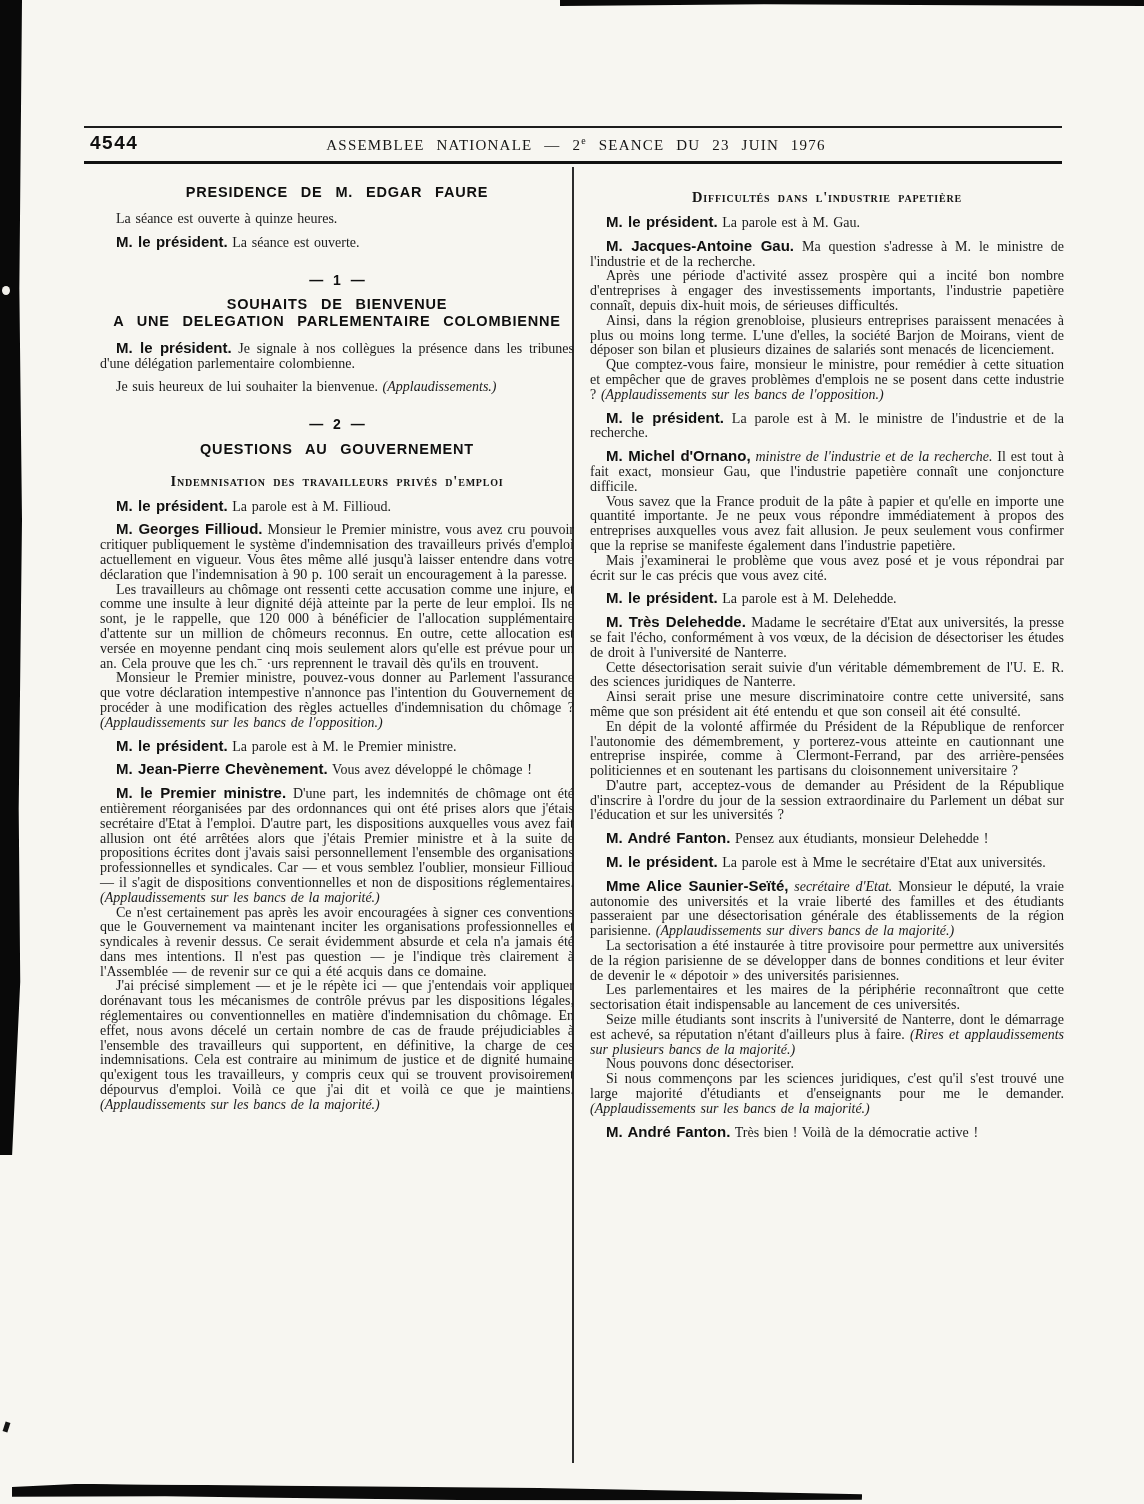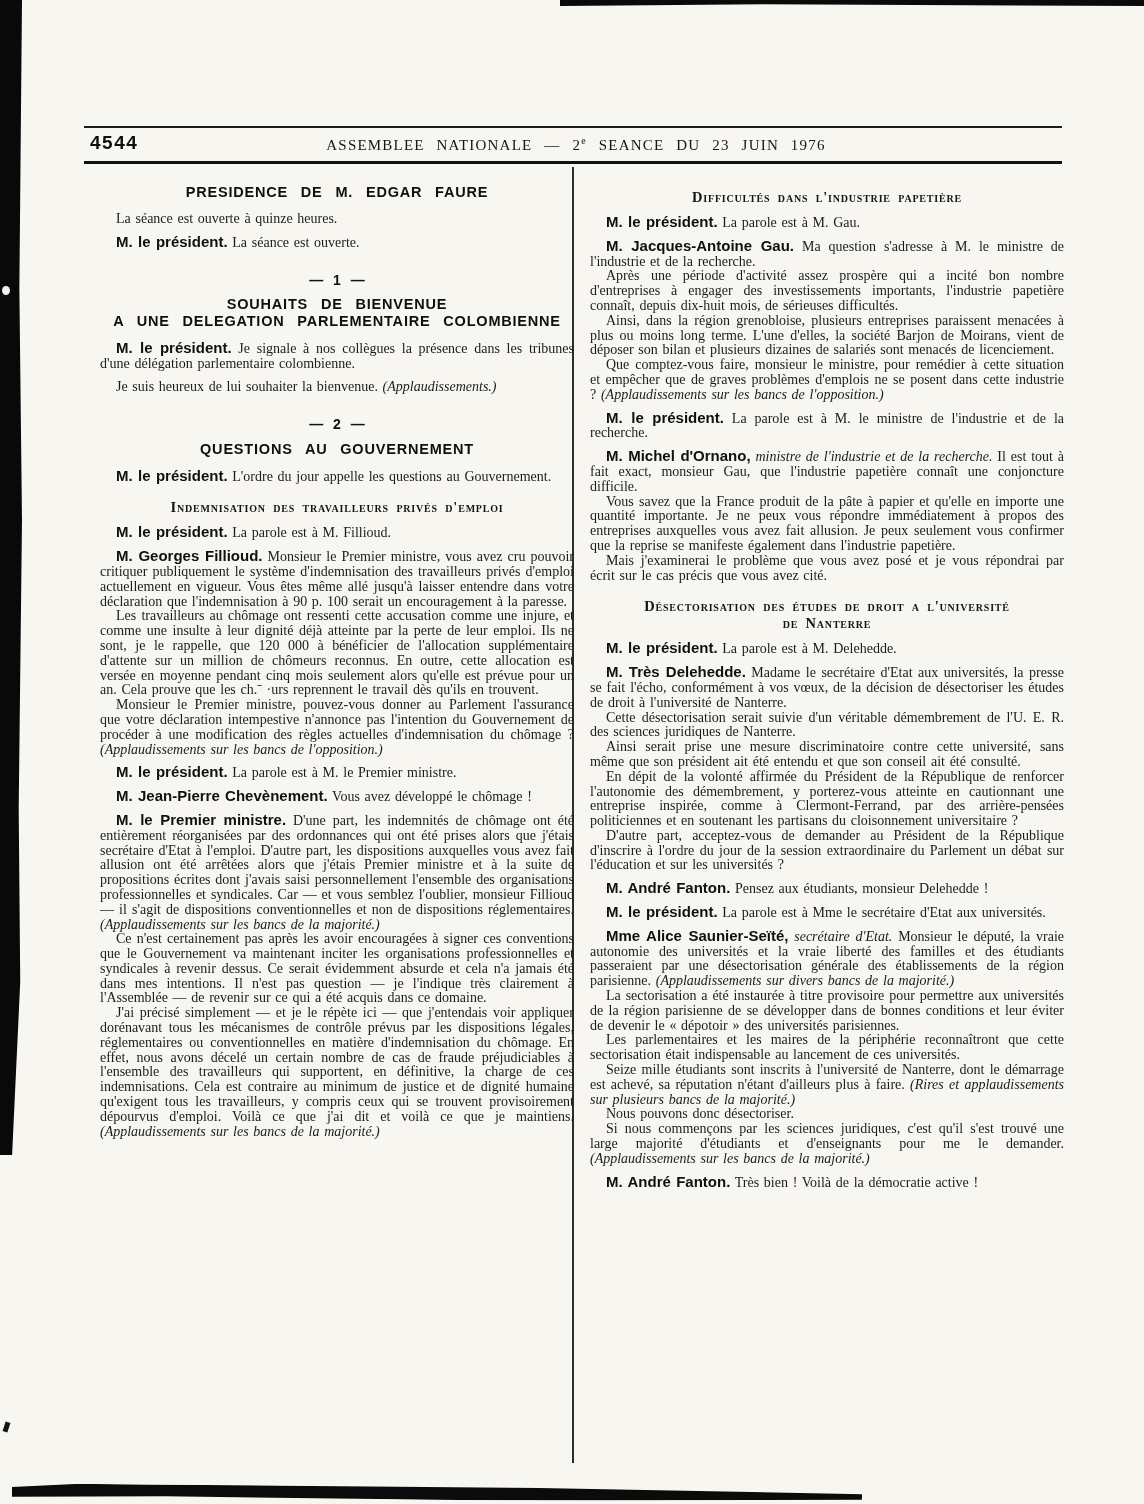--- a/index.html
+++ b/index.html
@@ -109,21 +109,20 @@
         <div>A UNE DELEGATION PARLEMENTAIRE COLOMBIENNE</div>
       </div>
       <p class="para gap"><span class="b">M. le président.</span><span class="n"> Je signale à nos collègues la présence dans les tribunes d'une délégation parlementaire colombienne.</span></p>
       <p class="para gap"><span class="n">Je suis heureux de lui souhaiter la bienvenue. </span><span class="i">(Applaudissements.)</span></p>
       <div class="number">
         <div>— 2 —</div>
       </div>
       <div class="section-title">
         <div>QUESTIONS AU GOUVERNEMENT</div>
       </div>
-      <p class="para gap"><span class="b">M. le président.</span><span class="n"> L'ordre du jour appelle les questions au Gouvernement.</span></p>
       <div class="topic">
         <div>Indemnisation des travailleurs privés d'emploi</div>
       </div>
       <p class="para gap"><span class="b">M. le président.</span><span class="n"> La parole est à M. Fillioud.</span></p>
       <p class="para gap"><span class="b">M. Georges Fillioud.</span><span class="n"> Monsieur le Premier ministre, vous avez cru pouvoir critiquer publiquement le système d'indemnisation des travailleurs privés d'emploi actuellement en vigueur. Vous êtes même allé jusqu'à laisser entendre dans votre déclaration que l'indemnisation à 90 p. 100 serait un encouragement à la paresse.</span></p>
       <p class="para"><span class="n">Les travailleurs au chômage ont ressenti cette accusation comme une injure, et comme une insulte à leur dignité déjà atteinte par la perte de leur emploi. Ils ne sont, je le rappelle, que 120 000 à bénéficier de l'allocation supplémentaire d'attente sur un million de chômeurs reconnus. En outre, cette allocation est versée en moyenne pendant cinq mois seulement alors qu'elle est prévue pour un an. Cela prouve que les ch.ˉ ·urs reprennent le travail dès qu'ils en trouvent.</span></p>
       <p class="para"><span class="n">Monsieur le Premier ministre, pouvez-vous donner au Parlement l'assurance que votre déclaration intempestive n'annonce pas l'intention du Gouvernement de procéder à une modification des règles actuelles d'indemnisation du chômage ? </span><span class="i">(Applaudissements sur les bancs de l'opposition.)</span></p>
       <p class="para gap"><span class="b">M. le président.</span><span class="n"> La parole est à M. le Premier ministre.</span></p>
       <p class="para gap"><span class="b">M. Jean-Pierre Chevènement.</span><span class="n"> Vous avez développé le chômage !</span></p>
       <p class="para gap"><span class="b">M. le Premier ministre.</span><span class="n"> D'une part, les indemnités de chômage ont été entièrement réorganisées par des ordonnances qui ont été prises alors que j'étais secrétaire d'Etat à l'emploi. D'autre part, les dispositions auxquelles vous avez fait allusion ont été arrêtées alors que j'étais Premier ministre et à la suite de propositions écrites dont j'avais saisi personnellement l'ensemble des organisations professionnelles et syndicales. Car — et vous semblez l'oublier, monsieur Fillioud — il s'agit de dispositions conventionnelles et non de dispositions réglementaires. </span><span class="i">(Applaudissements sur les bancs de la majorité.)</span></p>
@@ -136,24 +135,20 @@
       </div>
       <p class="para gap"><span class="b">M. le président.</span><span class="n"> La parole est à M. Gau.</span></p>
       <p class="para gap"><span class="b">M. Jacques-Antoine Gau.</span><span class="n"> Ma question s'adresse à M. le ministre de l'industrie et de la recherche.</span></p>
       <p class="para"><span class="n">Après une période d'activité assez prospère qui a incité bon nombre d'entreprises à engager des investissements importants, l'industrie papetière connaît, depuis dix-huit mois, de sérieuses difficultés.</span></p>
       <p class="para"><span class="n">Ainsi, dans la région grenobloise, plusieurs entreprises paraissent menacées à plus ou moins long terme. L'une d'elles, la société Barjon de Moirans, vient de déposer son bilan et plusieurs dizaines de salariés sont menacés de licenciement.</span></p>
       <p class="para"><span class="n">Que comptez-vous faire, monsieur le ministre, pour remédier à cette situation et empêcher que de graves problèmes d'emplois ne se posent dans cette industrie ? </span><span class="i">(Applaudissements sur les bancs de l'opposition.)</span></p>
       <p class="para gap"><span class="b">M. le président.</span><span class="n"> La parole est à M. le ministre de l'industrie et de la recherche.</span></p>
       <p class="para gap"><span class="b">M. Michel d'Ornano,</span><span class="i"> ministre de l'industrie et de la recherche.</span><span class="n"> Il est tout à fait exact, monsieur Gau, que l'industrie papetière connaît une conjoncture difficile.</span></p>
       <p class="para"><span class="n">Vous savez que la France produit de la pâte à papier et qu'elle en importe une quantité importante. Je ne peux vous répondre immédiatement à propos des entreprises auxquelles vous avez fait allusion. Je peux seulement vous confirmer que la reprise se manifeste également dans l'industrie papetière.</span></p>
       <p class="para"><span class="n">Mais j'examinerai le problème que vous avez posé et je vous répondrai par écrit sur le cas précis que vous avez cité.</span></p>
-      <div class="topic">
-        <div>Désectorisation des études de droit a l'université</div>
-        <div>de Nanterre</div>
-      </div>
       <p class="para gap"><span class="b">M. le président.</span><span class="n"> La parole est à M. Delehedde.</span></p>
       <p class="para gap"><span class="b">M. Très Delehedde.</span><span class="n"> Madame le secrétaire d'Etat aux universités, la presse se fait l'écho, conformément à vos vœux, de la décision de désectoriser les études de droit à l'université de Nanterre.</span></p>
       <p class="para"><span class="n">Cette désectorisation serait suivie d'un véritable démembrement de l'U. E. R. des sciences juridiques de Nanterre.</span></p>
       <p class="para"><span class="n">Ainsi serait prise une mesure discriminatoire contre cette université, sans même que son président ait été entendu et que son conseil ait été consulté.</span></p>
       <p class="para"><span class="n">En dépit de la volonté affirmée du Président de la République de renforcer l'autonomie des démembrement, y porterez-vous atteinte en cautionnant une entreprise inspirée, comme à Clermont-Ferrand, par des arrière-pensées politiciennes et en soutenant les partisans du cloisonnement universitaire ?</span></p>
       <p class="para"><span class="n">D'autre part, acceptez-vous de demander au Président de la République d'inscrire à l'ordre du jour de la session extraordinaire du Parlement un débat sur l'éducation et sur les universités ?</span></p>
       <p class="para gap"><span class="b">M. André Fanton.</span><span class="n"> Pensez aux étudiants, monsieur Delehedde !</span></p>
       <p class="para gap"><span class="b">M. le président.</span><span class="n"> La parole est à Mme le secrétaire d'Etat aux universités.</span></p>
       <p class="para gap"><span class="b">Mme Alice Saunier-Seïté,</span><span class="i"> secrétaire d'Etat.</span><span class="n"> Monsieur le député, la vraie autonomie des universités et la vraie liberté des familles et des étudiants passeraient par une désectorisation générale des établissements de la région parisienne. </span><span class="i">(Applaudissements sur divers bancs de la majorité.)</span></p>
       <p class="para"><span class="n">La sectorisation a été instaurée à titre provisoire pour permettre aux universités de la région parisienne de se développer dans de bonnes conditions et leur éviter de devenir le « dépotoir » des universités parisiennes.</span></p>

